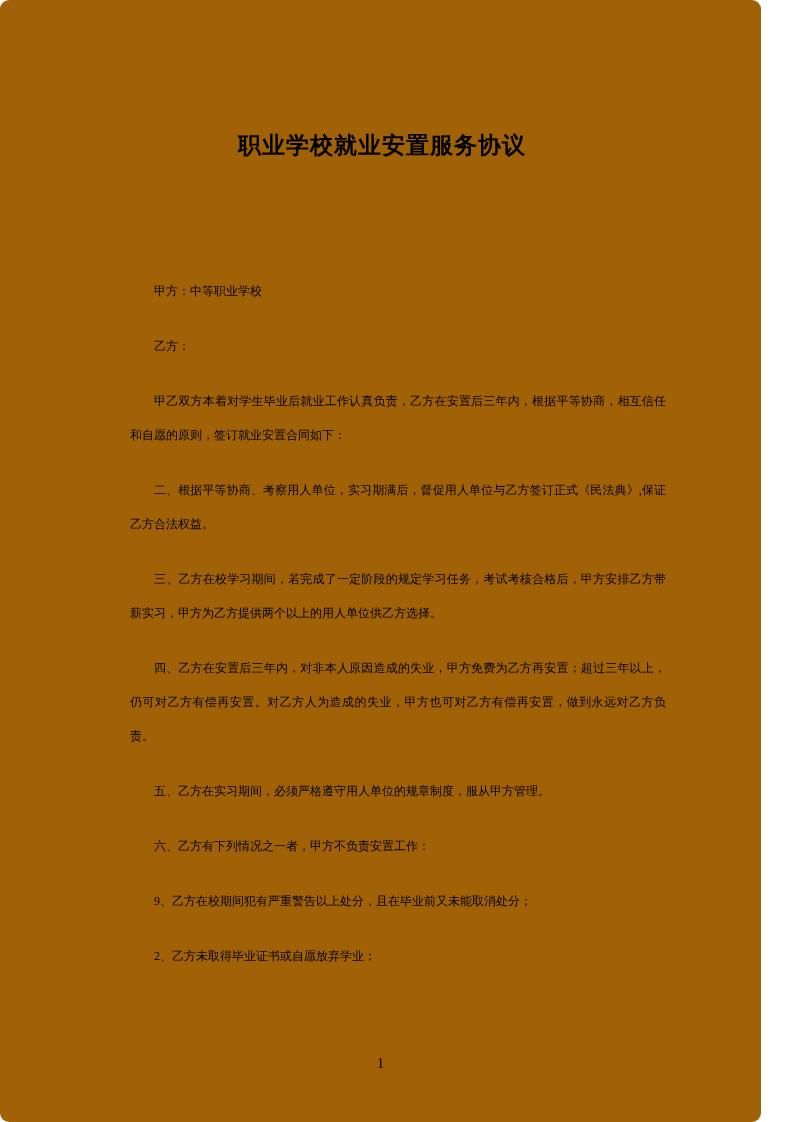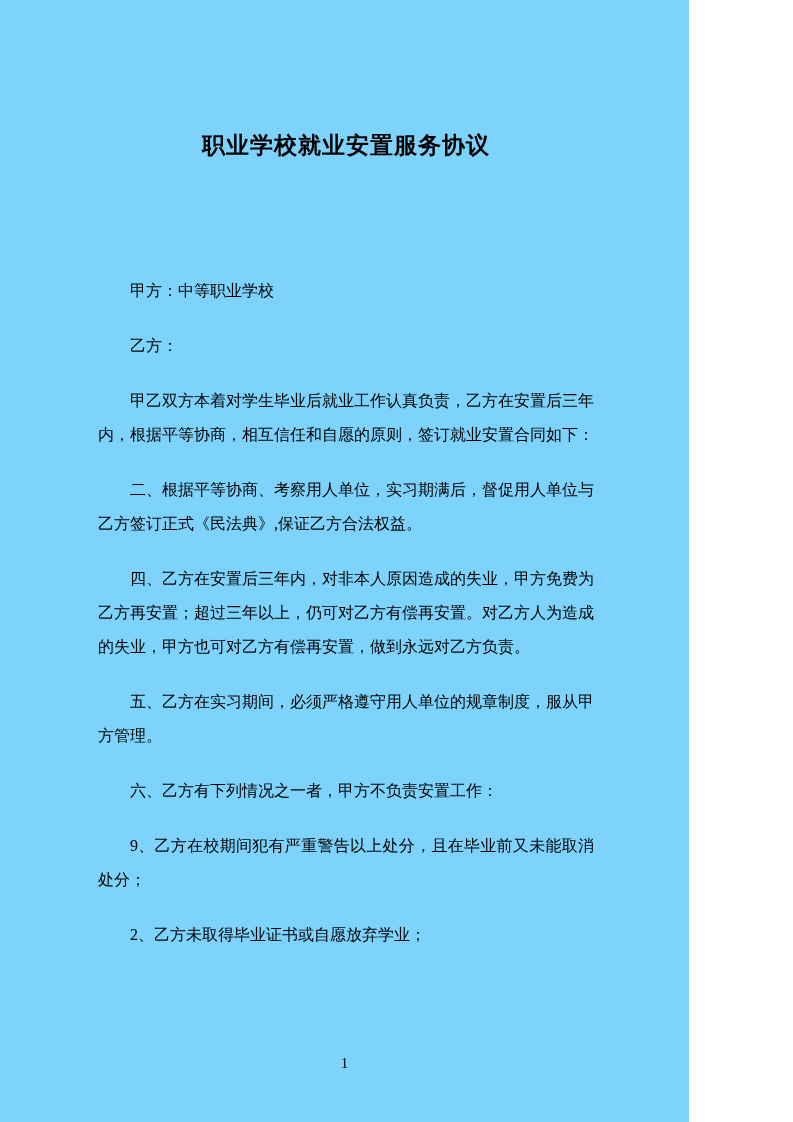--- a/index.html
+++ b/index.html
@@ -3,45 +3,47 @@
 <meta charset="utf-8">
 <style>
   * { margin: 0; padding: 0; box-sizing: border-box; }
   html, body {
     width: 793px;
     height: 1122px;
     background: #ffffff;
   }
   .page {
     position: relative;
-    width: 689px;
+    width: 761px;
     height: 1122px;
-    background: #7dd3fc;
+    background: #a16207;
     color: #000000;
     font-family: "Liberation Serif", "DejaVu Serif", serif;
     overflow: hidden;
+    border-radius: 9px;
   }
   .content {
     padding: 130px 95px 0 98px;
   }
   .doc-title {
     font-size: 23px;
     line-height: 32px;
     font-weight: bold;
     text-align: center;
     letter-spacing: 1px;
     margin-bottom: 112px;
   }
   .para {
-    font-size: 16px;
+    font-size: 12px;
     line-height: 34px;
     text-indent: 2em;
     margin-bottom: 21px;
     text-align: justify;
     word-break: break-all;
+    margin-left: 32px;
   }
   .page-number {
     position: absolute;
     bottom: 50px;
     left: 0;
     width: 100%;
     text-align: center;
     font-size: 15px;
     line-height: 18px;
     color: #000000;
@@ -56,20 +58,21 @@
 
     <p class="para">甲方：中等职业学校</p>
 
     <p class="para">乙方：</p>
 
     <p class="para">甲乙双方本着对学生毕业后就业工作认真负责，乙方在安置后三年内，根据平等协商，相互信任和自愿的原则，签订就业安置合同如下：</p>
 
 
     <p class="para">二、根据平等协商、考察用人单位，实习期满后，督促用人单位与乙方签订正式《民法典》,保证乙方合法权益。</p>
 
+    <p class="para">三、乙方在校学习期间，若完成了一定阶段的规定学习任务，考试考核合格后，甲方安排乙方带薪实习，甲方为乙方提供两个以上的用人单位供乙方选择。</p>
 
     <p class="para">四、乙方在安置后三年内，对非本人原因造成的失业，甲方免费为乙方再安置；超过三年以上，仍可对乙方有偿再安置。对乙方人为造成的失业，甲方也可对乙方有偿再安置，做到永远对乙方负责。</p>
 
     <p class="para">五、乙方在实习期间，必须严格遵守用人单位的规章制度，服从甲方管理。</p>
 
     <p class="para">六、乙方有下列情况之一者，甲方不负责安置工作：</p>
 
     <p class="para">9、乙方在校期间犯有严重警告以上处分，且在毕业前又未能取消处分；</p>
 
     <p class="para">2、乙方未取得毕业证书或自愿放弃学业；</p>

